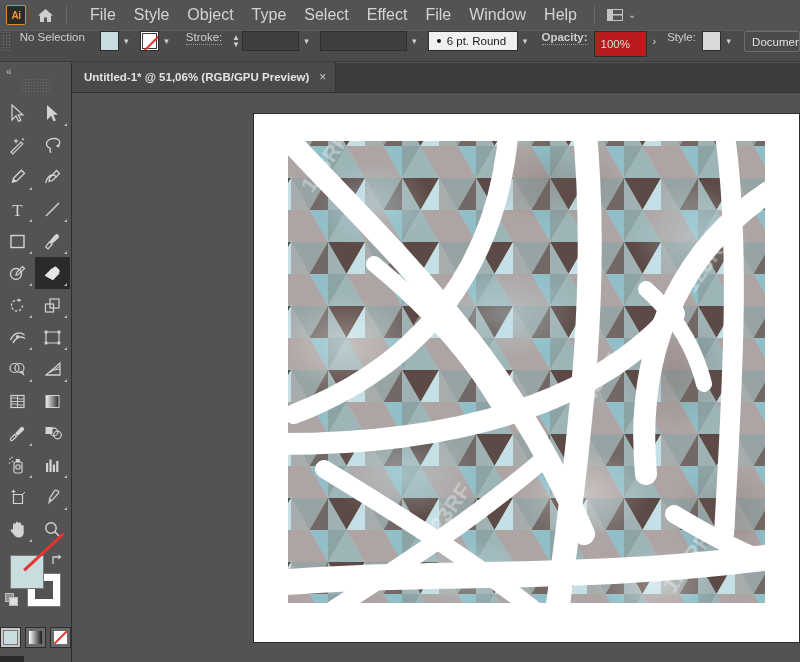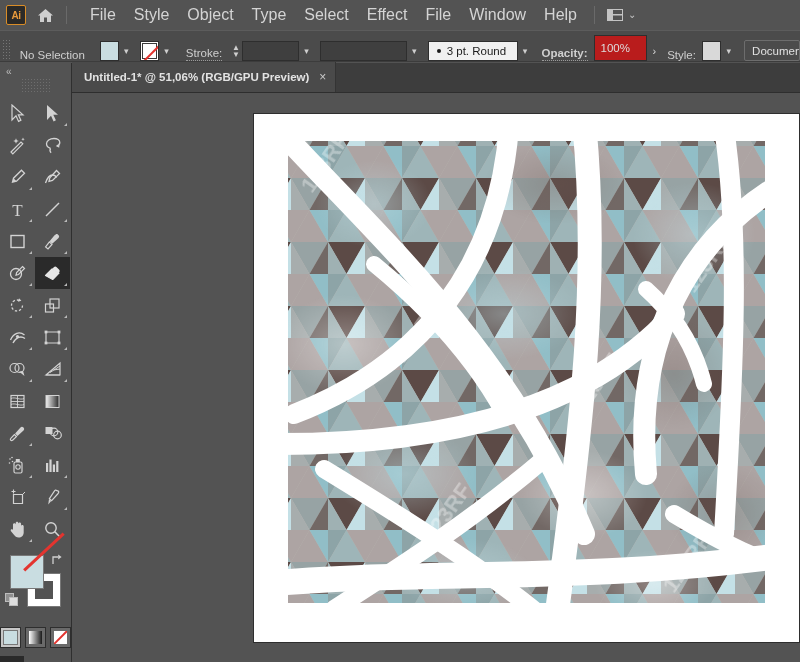--- a/index.html
+++ b/index.html
@@ -47,21 +47,21 @@
   .layout-glyph i.b { width: 100%; background: transparent; border-left: 1.5px solid #c4c4c4;
                       background-image: linear-gradient(#c4c4c4,#c4c4c4);
                       background-size: 100% 1.5px; background-repeat: no-repeat;
                       background-position: 0 50%; }
   .chev { color: #c4c4c4; font-size: 10px; line-height: 1; }
 
   
   .controlbar {
     position: absolute; left: 0; top: 30px; width: 800px; height: 32px;
     background: #4b4b4b; border-top: 1px solid #5c5c5c; border-bottom: 1px solid #3c3c3c;
-    display: flex; align-items: flex-end;
+    display: flex; align-items: flex-start;
   }
   .grip {
     width: 10px; height: 22px; margin-left: 3px;
     background-image: radial-gradient(#7d7d7d 40%, transparent 41%);
     background-size: 3px 3px; background-position: 2px 3px;
     opacity: .85;
   }
   .cb-label {
     color: #cfcfcf; font-size: 11.5px; white-space: nowrap;
   }
@@ -280,21 +280,21 @@
         <span>▼</span>
     </div>
     <div class="field" style="width:66px;"></div>
     <div class="dd-btn">▾</div>
 
     <div class="field" style="width:100px;margin-left:6px;"></div>
     <div class="dd-btn">▾</div>
 
     <div class="field-lite" style="width:101px;margin-left:6px;">
       <span class="dot-round"></span>
-      <span>3 pt. Round</span>
+      <span>6 pt. Round</span>
     </div>
     <div class="dd-btn">▾</div>
 
     <div class="cb-label dotted" style="margin-left:9px;font-weight:bold;">Opacity:</div>
     <div class="field-dark-text" style="width:59px;margin-left:6px;">100%</div>
     <div class="arrow-btn">›</div>
 
     <div class="cb-label" style="margin-left:5px;">Style:</div>
     <div class="style-sw" style="margin-left:6px;"></div>
     <div class="dd-btn">▾</div>

